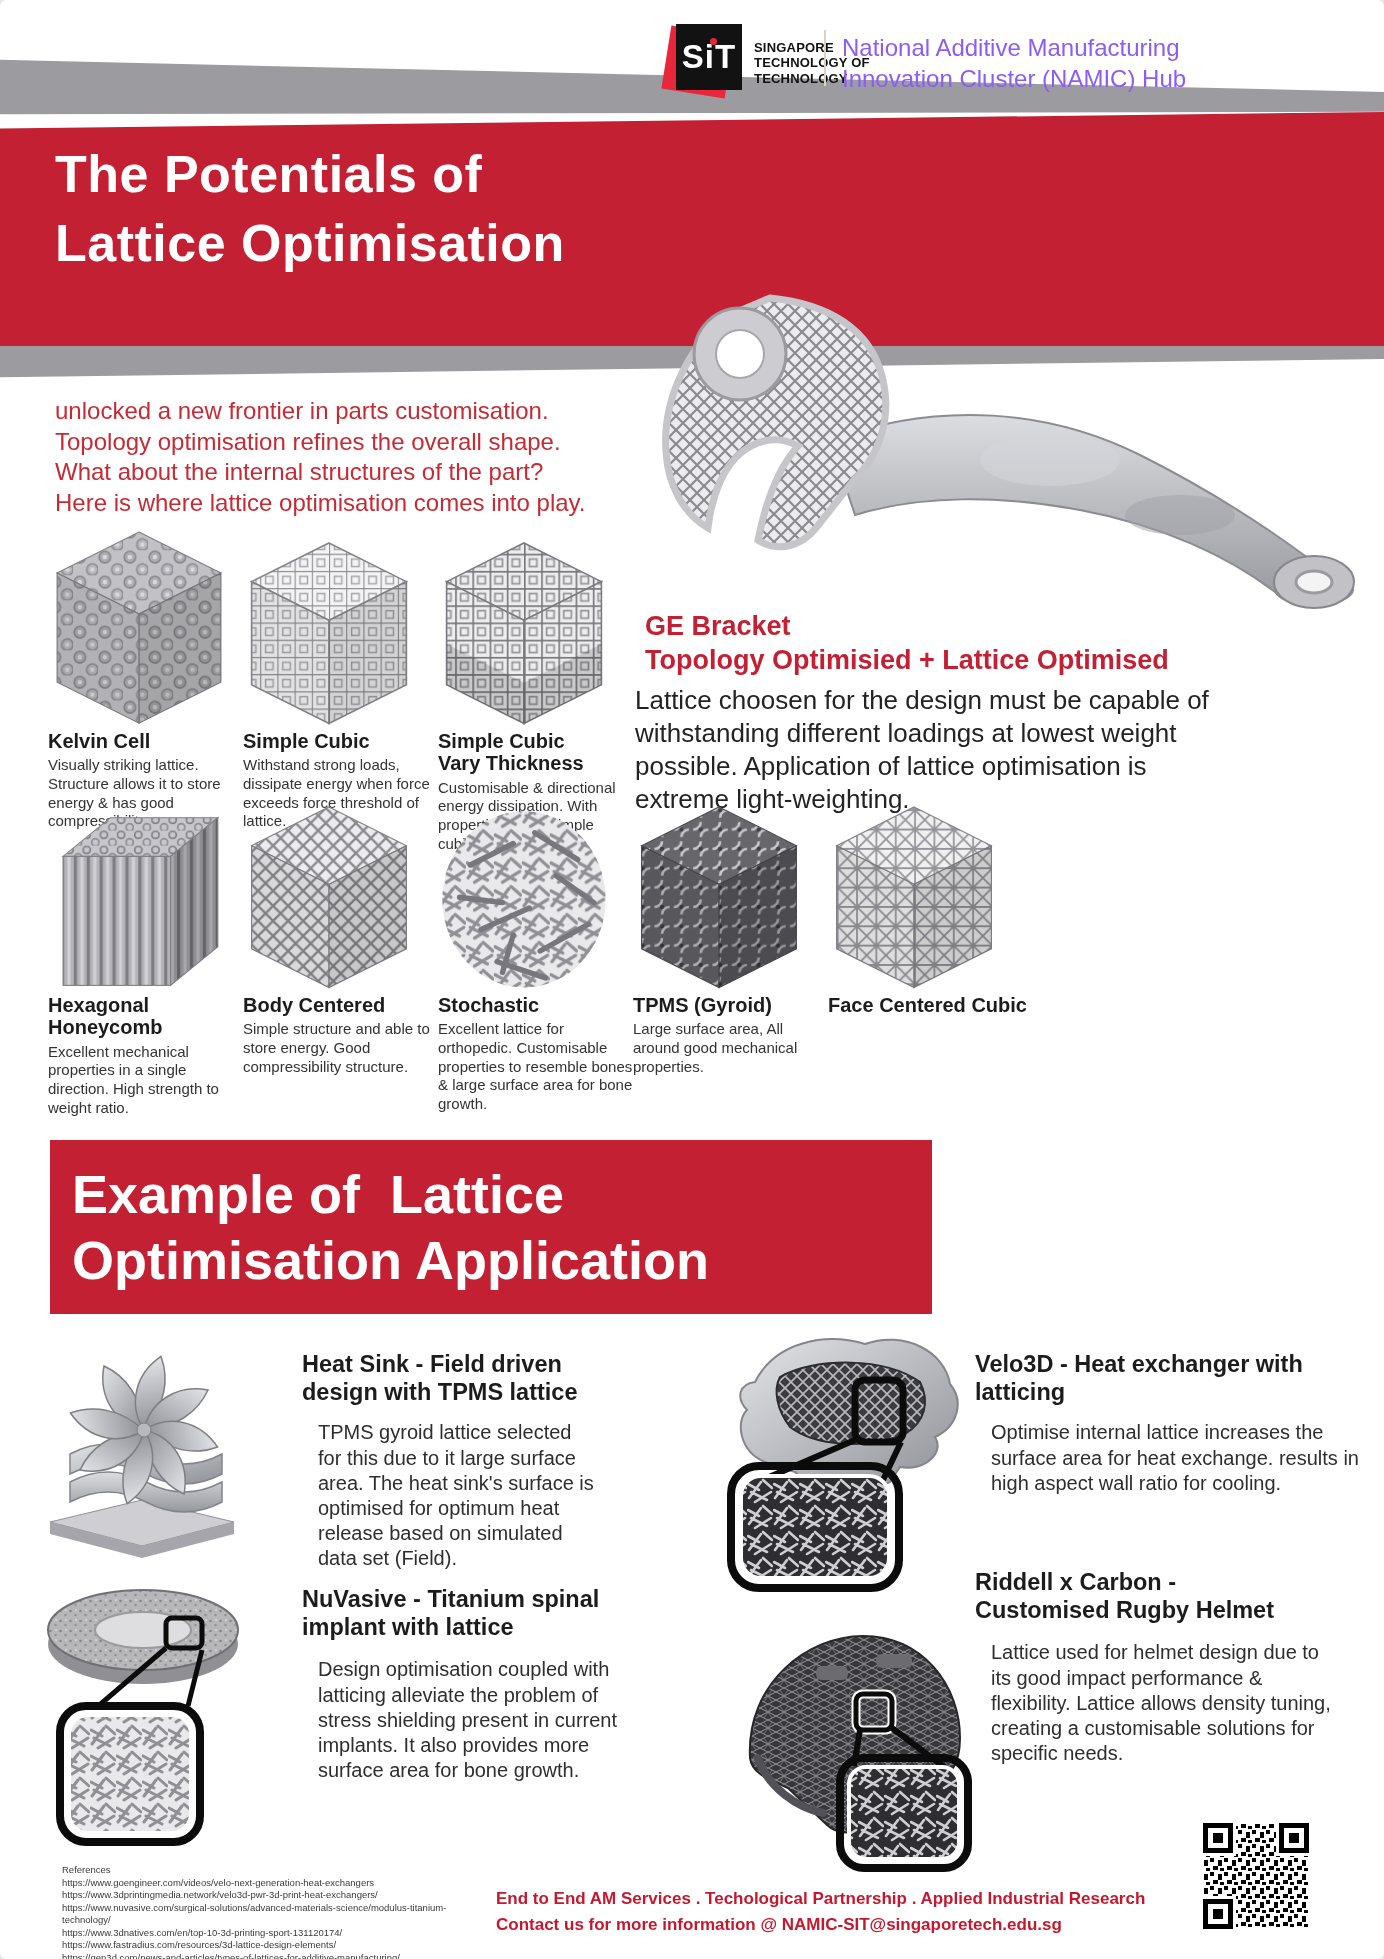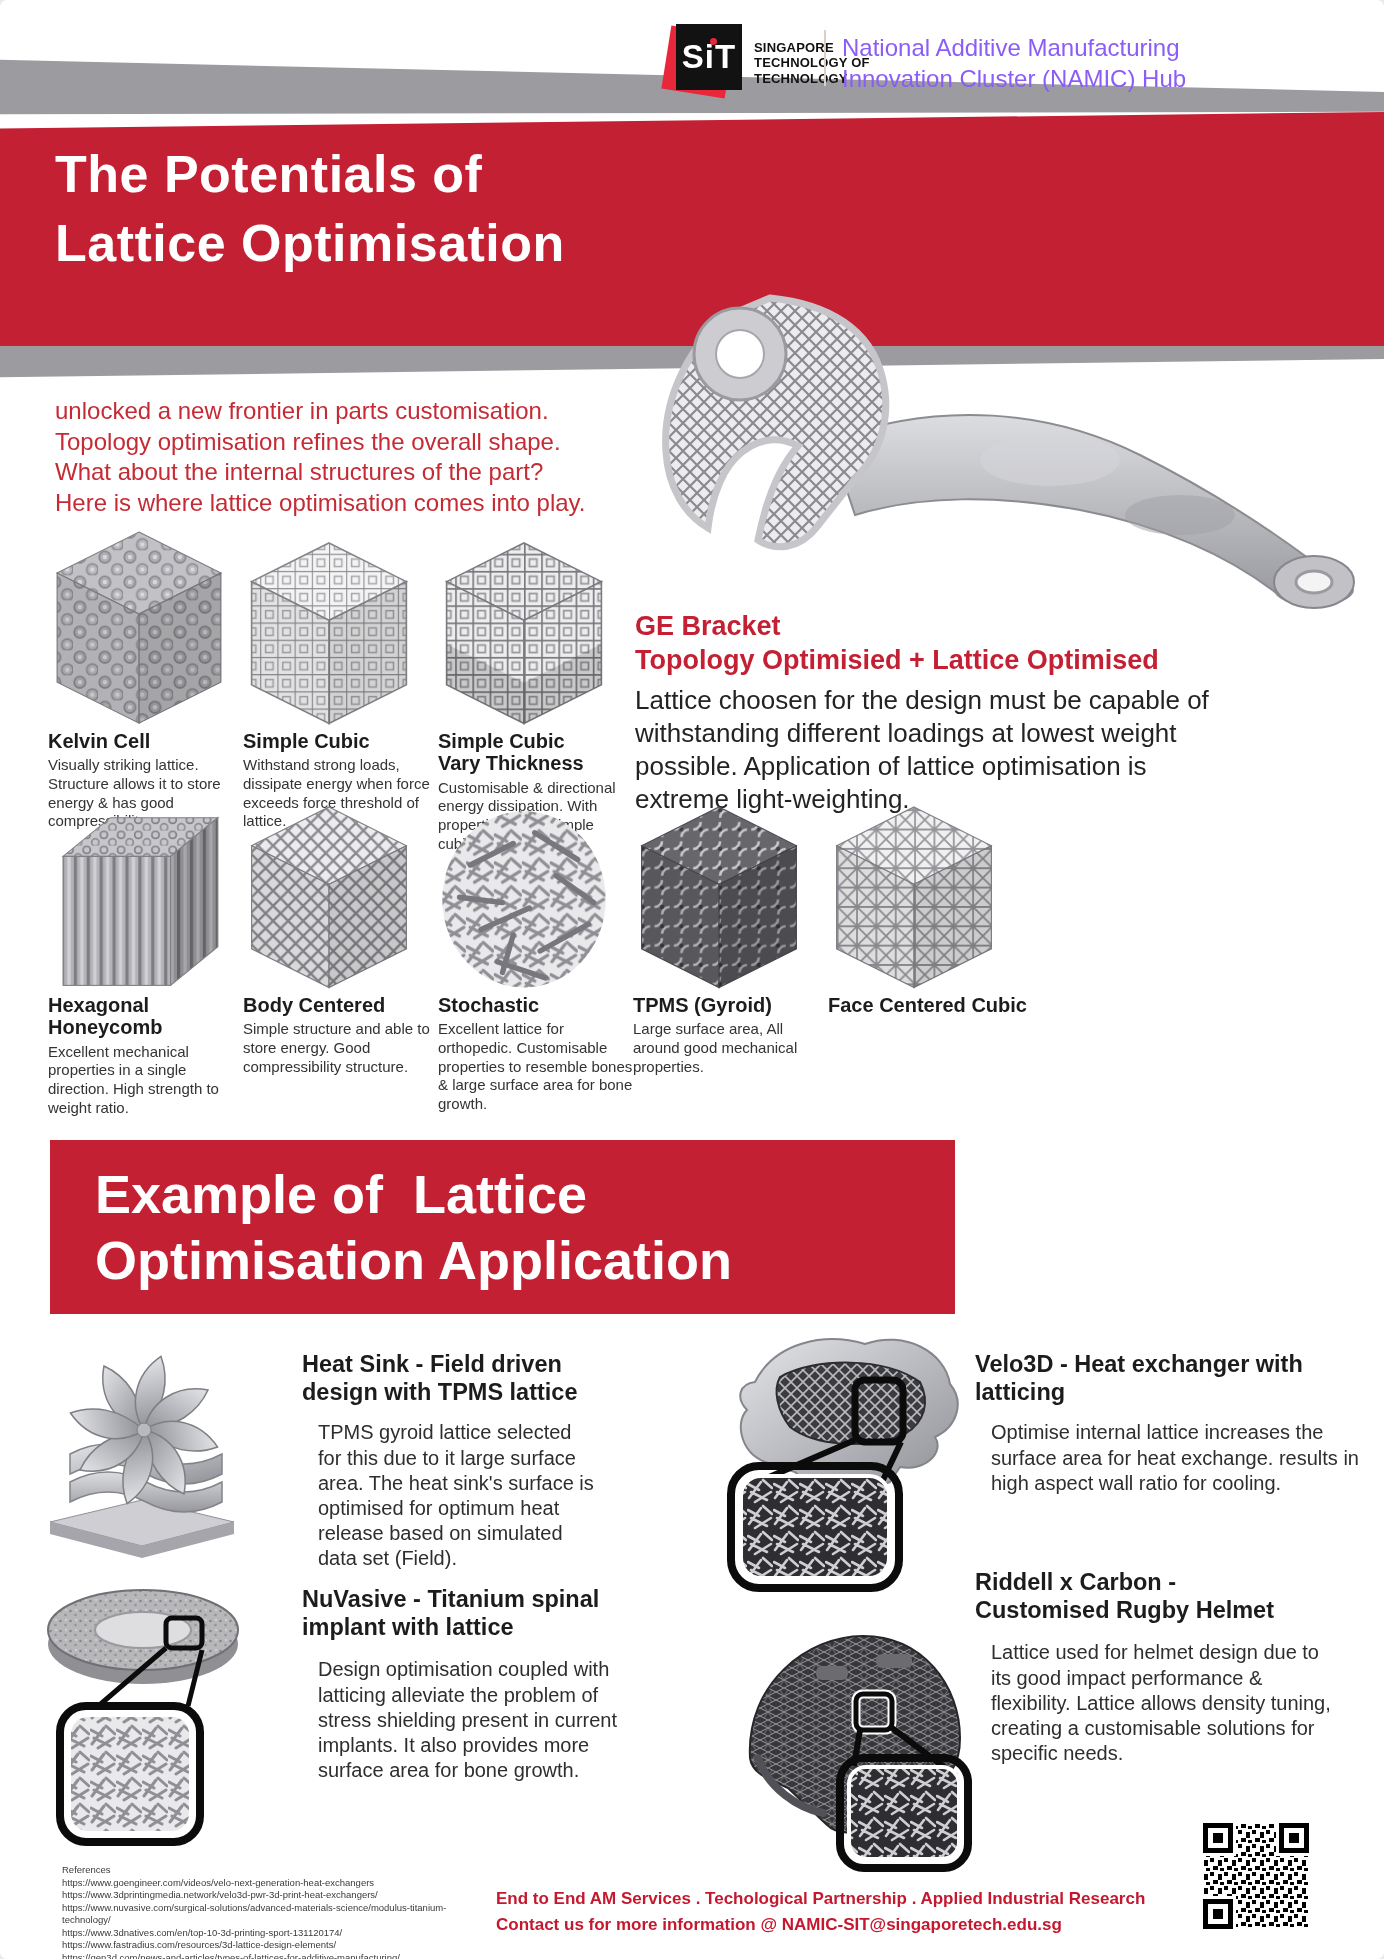--- a/index.html
+++ b/index.html
@@ -36,25 +36,25 @@
   
   .card{color:#2b2b2b;}
   .thumb{display:flex;align-items:flex-end;justify-content:flex-start;}
   .thumb-r1{height:252px;}
   .thumb-r2{height:224px;}
   .card-title{font-size:20px;font-weight:bold;color:#1c1c1c;line-height:1.12;}
   .card-desc{font-size:15px;color:#333;line-height:1.24;margin-top:4px;width:196px;}
 
   
   .ge-block{left:635px;top:610px;width:710px;}
-  .ge-title{font-size:27px;font-weight:bold;color:#C32033;line-height:1.25;}
+  .ge-title{font-size:27px;font-weight:bold;color:#C32033;line-height:1.25;margin-left:10px;}
   .ge-body{font-size:26px;color:#232323;line-height:1.27;margin-top:6px;}
 
   
-  .banner2{left:50px;top:1140px;width:882px;height:174px;background:#C32033;padding-left:23px;}
+  .banner2{left:50px;top:1140px;width:882px;height:174px;background:#C32033;}
   .banner2 h2{color:#fff;font-size:54px;font-weight:bold;line-height:1.22;
               padding:22px 0 0 22px;white-space:pre-wrap;}
 
   
   .app-title{font-size:23.5px;font-weight:bold;color:#1c1c1c;line-height:1.2;}
   .app-body{font-size:20px;color:#2e2e2e;line-height:1.26;margin-top:14px;margin-left:16px;}
 
   
   .refs{left:62px;top:1864px;width:430px;font-size:9.5px;color:#3a3a3a;line-height:1.32;}
   .contact{left:496px;top:1886px;width:710px;color:#C4182F;font-size:17px;font-weight:bold;

